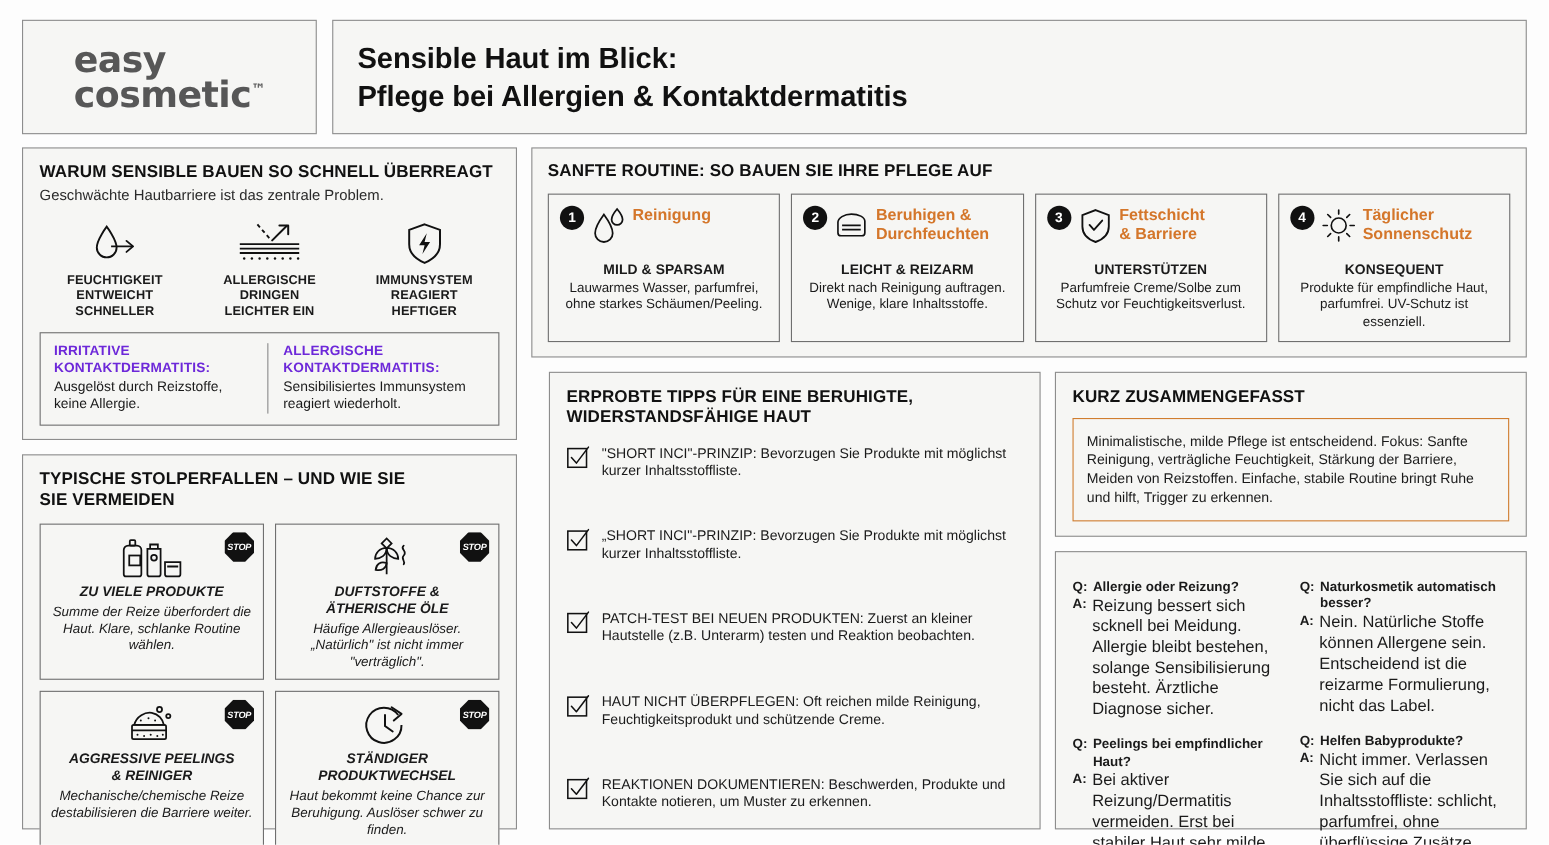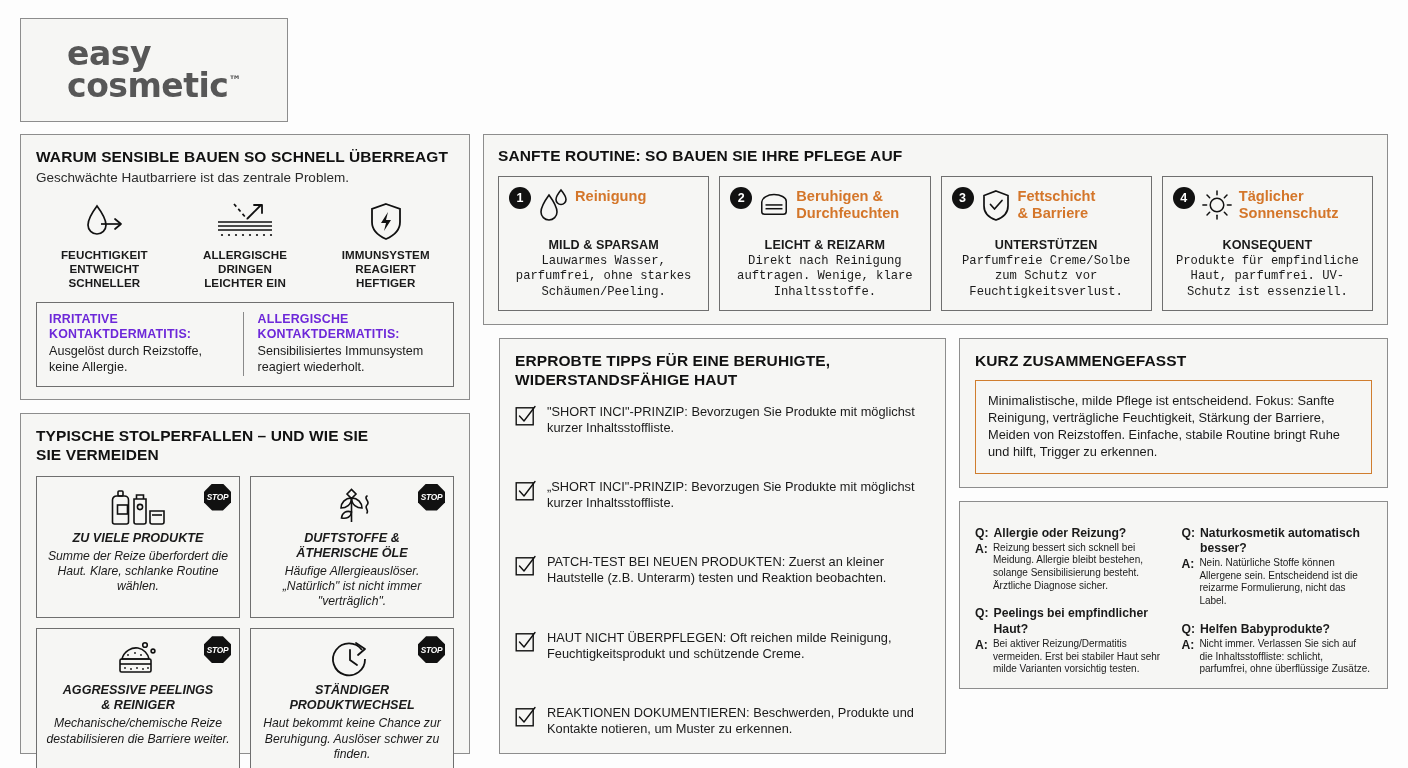--- a/index.html
+++ b/index.html
@@ -152,21 +152,21 @@
     font-size: 12.5px; font-weight: 700;
     display: flex; align-items: center; justify-content: center;
     margin-top: 1px;
   }
   .rout-ico { flex: 0 0 auto; width: 32px; display: flex; align-items: center; justify-content: center; padding-top: 2px; }
   .rout-name {
     color: #D4762A; font-weight: 700; font-size: 14.6px; line-height: 1.16;
     padding-top: 2px;
   }
   .rout-h { text-align: center; font-weight: 700; font-size: 12.6px; margin-top: 6px; letter-spacing: 0.1px; }
-  .rout-t { text-align: center; font-size: 12.2px; line-height: 1.26; margin-top: 2px; font-family: Liberation Mono, monospace; }
+  .rout-t { text-align: center; font-size: 12.2px; line-height: 1.26; margin-top: 2px; }
 
   
   .p-tips { padding: 13px 15px 10px 15px; display: flex; flex-direction: column; min-height: 0; }
   .tips-list { margin-top: 14px; display: flex; flex-direction: column; justify-content: space-between; flex: 1 1 auto; padding-bottom: 6px; }
   .tip { display: flex; gap: 11px; align-items: flex-start; }
   .cbox { flex: 0 0 auto; width: 21px; height: 21px; position: relative; margin-top: 1px; }
   .tip-t { font-size: 12.8px; line-height: 1.26; }
 
   
   .p-sum { padding: 13px 15px 13px 15px; }
@@ -179,35 +179,41 @@
   .sum-t { font-size: 12.8px; line-height: 1.34; }
 
   
   .p-faq { padding: 13px 15px 12px 15px; display: flex; flex-direction: column; min-height: 0; }
   .faq-cols { display: flex; gap: 16px; margin-top: 11px; flex: 1 1 auto; }
   .faq-col { flex: 1 1 0; display: flex; flex-direction: column; gap: 14px; }
   .faq-item { }
   .qa { display: flex; gap: 5px; }
   .qa-k { flex: 0 0 auto; font-weight: 700; font-size: 12.2px; line-height: 1.26; }
   .qa-q { font-weight: 700; font-size: 12.2px; line-height: 1.26; }
-  .qa-a { font-size: 10px; line-height: 1.26; }
+  .qa-a { font-size: 15px; line-height: 1.26; }
   .qa + .qa { margin-top: 1px; }
 
   svg { display: block; }
 </style>
 </head>
 <body>
 
 <div class="page">
 
   <div class="header">
     <div class="panel logo-box">
       <div class="logo">
         <span>easy</span><br>
         <span>cosmetic</span><span class="tm">™</span>
+      </div>
+    </div>
+    <div class="panel title-box">
+      <div class="title">
+        <div>Sensible Haut im Blick:</div>
+        <div>Pflege bei Allergien &amp; Kontaktdermatitis</div>
       </div>
     </div>
   </div>
 
   <div class="body">
 
     <div class="col-left">
 
       <div class="panel p-why">
         <div class="sec-title">WARUM SENSIBLE BAUEN SO SCHNELL ÜBERREAGT</div>

